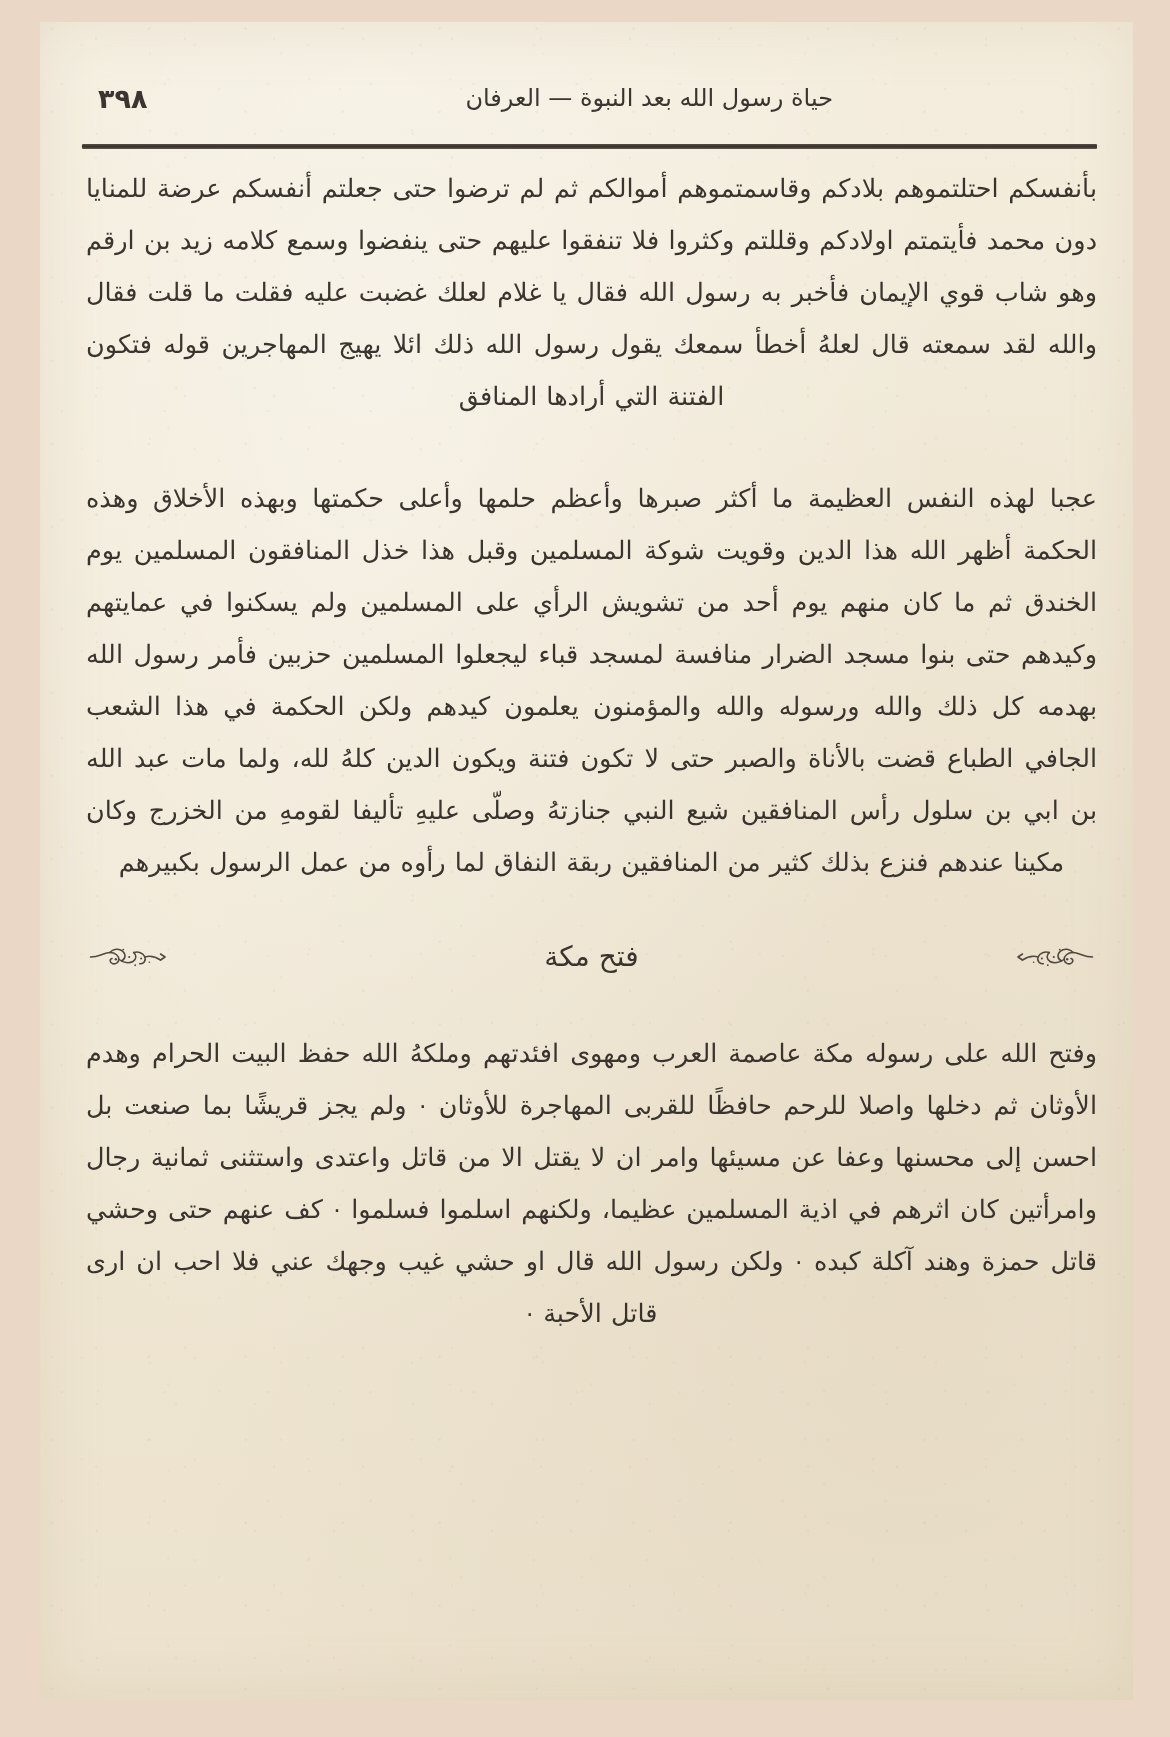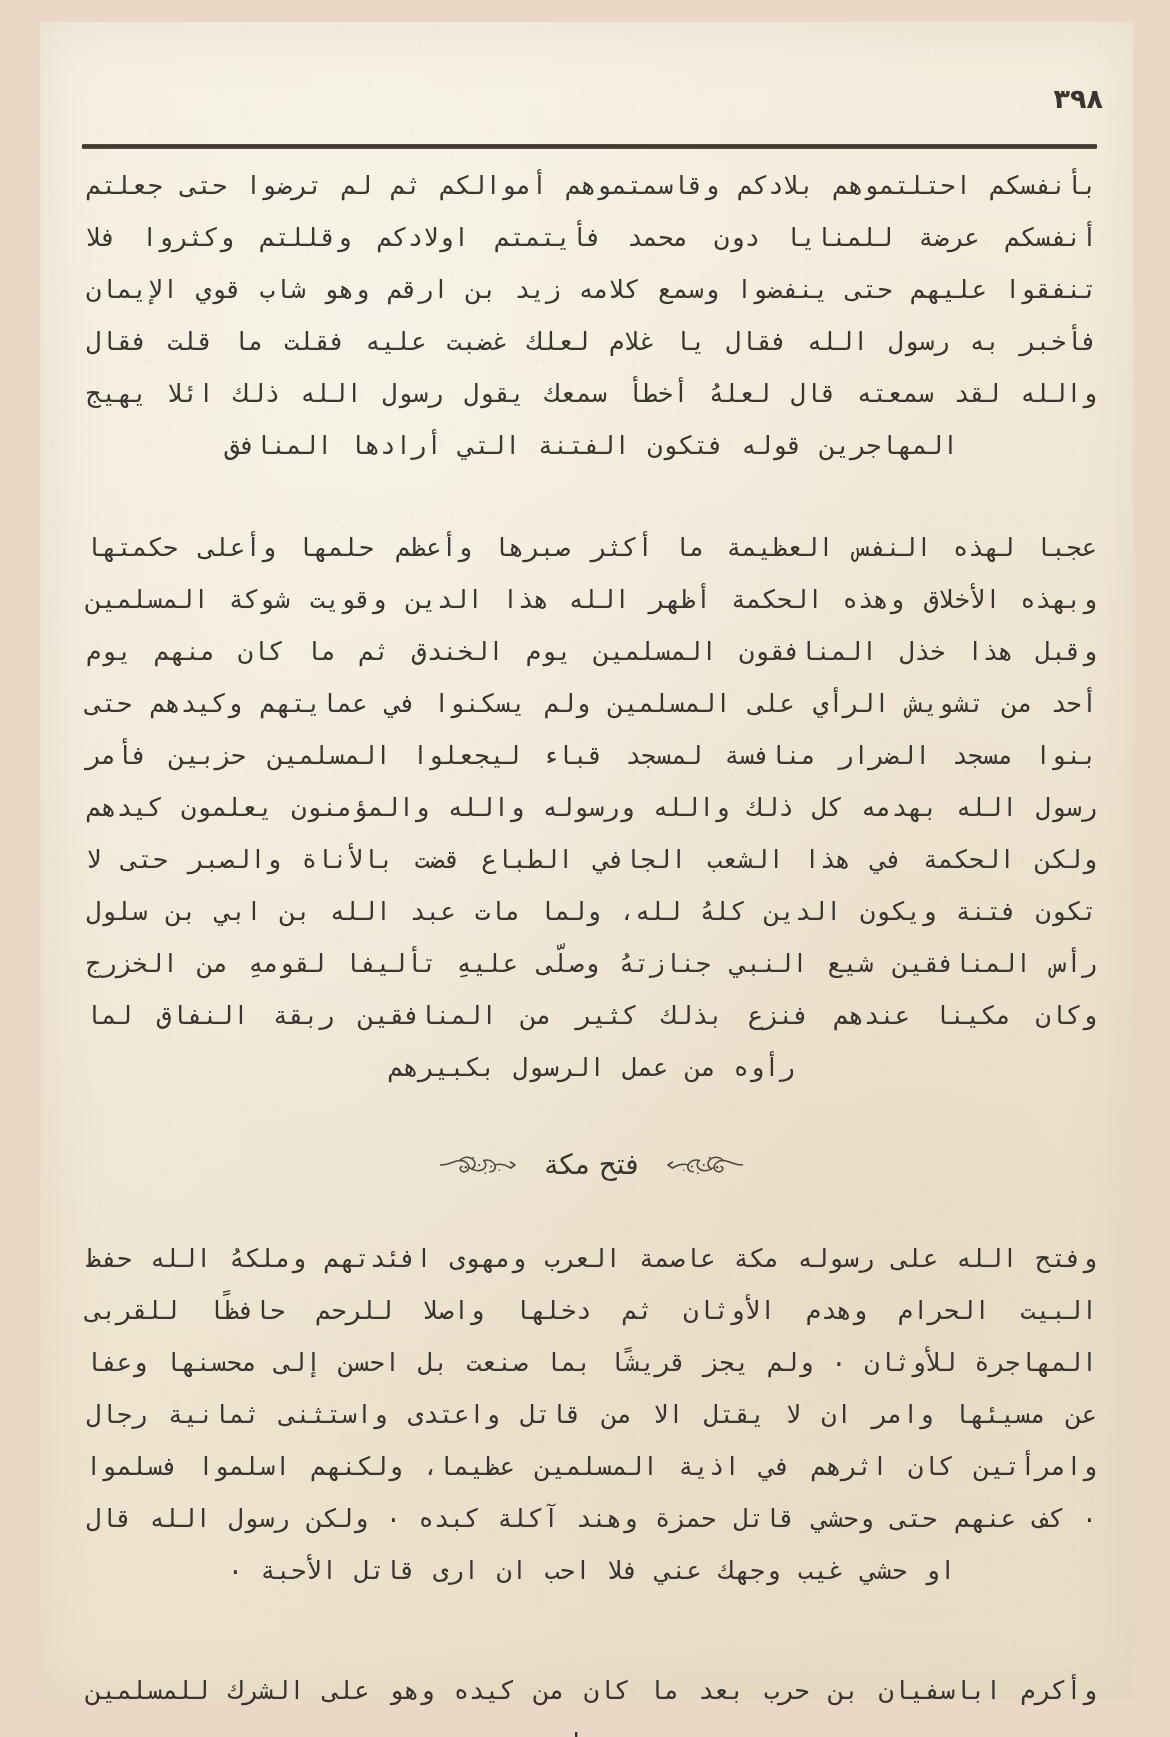--- a/index.html
+++ b/index.html
@@ -104,41 +104,41 @@
     left: 46px;
     right: 36px;
     top: 140px;
     bottom: 20px;
     direction: rtl;
     text-align: justify;
     text-align-last: center;
   }
 
   .para {
-    font-family: Liberation Mono, monospace;
+    font-family: Liberation Sans, sans-serif;
     font-size: 25.5px;
     line-height: 52px;
     color: #2d2722;
     text-align: justify;
     text-justify: inter-word;
     margin: 0 0 8px 0;
     word-spacing: 2px;
     opacity: 0.93;
   }
   .para.indent-open { text-indent: 0; }
 
   .para-gap-lg { height: 42px; }
   .para-gap-xl { height: 60px; }
 
   
   .section-heading {
     display: flex;
     flex-direction: row;
     align-items: center;
-    justify-content: center;
+    justify-content: space-between;
     gap: 26px;
     margin: 52px 0 54px 0;
   }
   .section-heading .heading-text {
     font-family: "DejaVu Sans", "Liberation Sans", sans-serif;
     font-size: 28px;
     color: #2d2722;
     letter-spacing: 1px;
     white-space: nowrap;
     opacity: 0.93;
@@ -159,20 +159,21 @@
 </head>
 <body>
 
 <div class="scan-frame">
 
   <div class="page-sheet">
 
     <div class="paper-grain"></div>
 
     <div class="running-head">
+      <span class="head-title">حياة رسول الله بعد النبوة — العرفان</span>
       <span class="head-folio">٣٩٨</span>
     </div>
 
     <div class="head-rule"></div>
 
     <div class="text-column">
 
       <p class="para indent-open">بأنفسكم احتلتموهم بلادكم وقاسمتموهم أموالكم ثم لم ترضوا حتى جعلتم أنفسكم عرضة للمنايا دون محمد فأيتمتم اولادكم وقللتم وكثروا فلا تنفقوا عليهم حتى ينفضوا وسمع كلامه زيد بن ارقم وهو شاب قوي الإيمان فأخبر به رسول الله فقال يا غلام لعلك غضبت عليه فقلت ما قلت فقال والله لقد سمعته قال لعلهُ أخطأ سمعك يقول رسول الله ذلك ائلا يهيج المهاجرين قوله فتكون الفتنة التي أرادها المنافق</p>
 
       <div class="para-gap-lg"></div>
@@ -216,18 +217,17 @@
             <circle cx="25" cy="27" r="1.1" fill="currentColor" stroke="none"></circle>
           </svg>
         </span>
 
       </div>
 
       <p class="para">وفتح الله على رسوله مكة عاصمة العرب ومهوى افئدتهم وملكهُ الله حفظ البيت الحرام وهدم الأوثان ثم دخلها واصلا للرحم حافظًا للقربى المهاجرة للأوثان · ولم يجز قريشًا بما صنعت بل احسن إلى محسنها وعفا عن مسيئها وامر ان لا يقتل الا من قاتل واعتدى واستثنى ثمانية رجال وامرأتين كان اثرهم في اذية المسلمين عظيما، ولكنهم اسلموا فسلموا · كف عنهم حتى وحشي قاتل حمزة وهند آكلة كبده · ولكن رسول الله قال او حشي غيب وجهك عني فلا احب ان ارى قاتل الأحبة ·</p>
 
       <div class="para-gap-xl"></div>
 
-      <p class="para tail-line">وأكرم اباسفيان بن حرب بعد ما كان من كيده وهو على الشرك للمسلمين وبعد عمله بضع</p>
 
     </div>
 
   </div>
 </div>
 
 </body></html>

